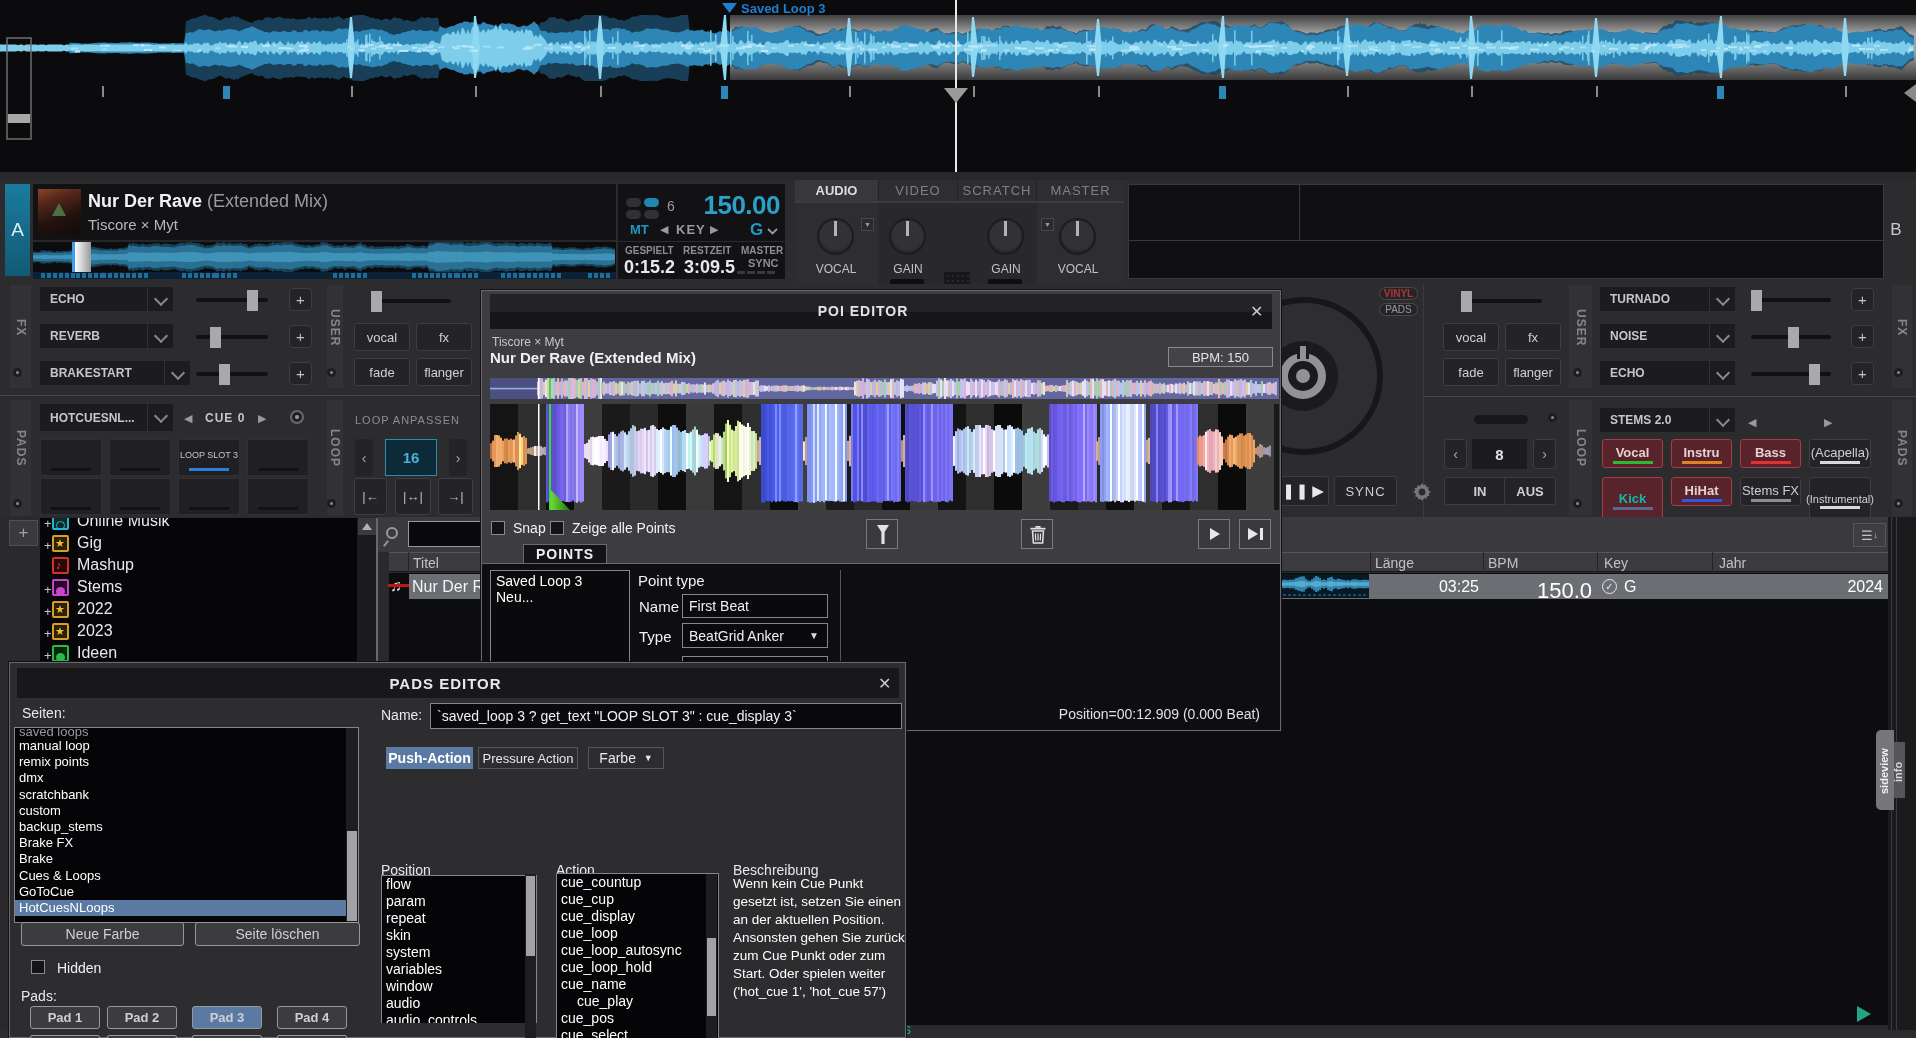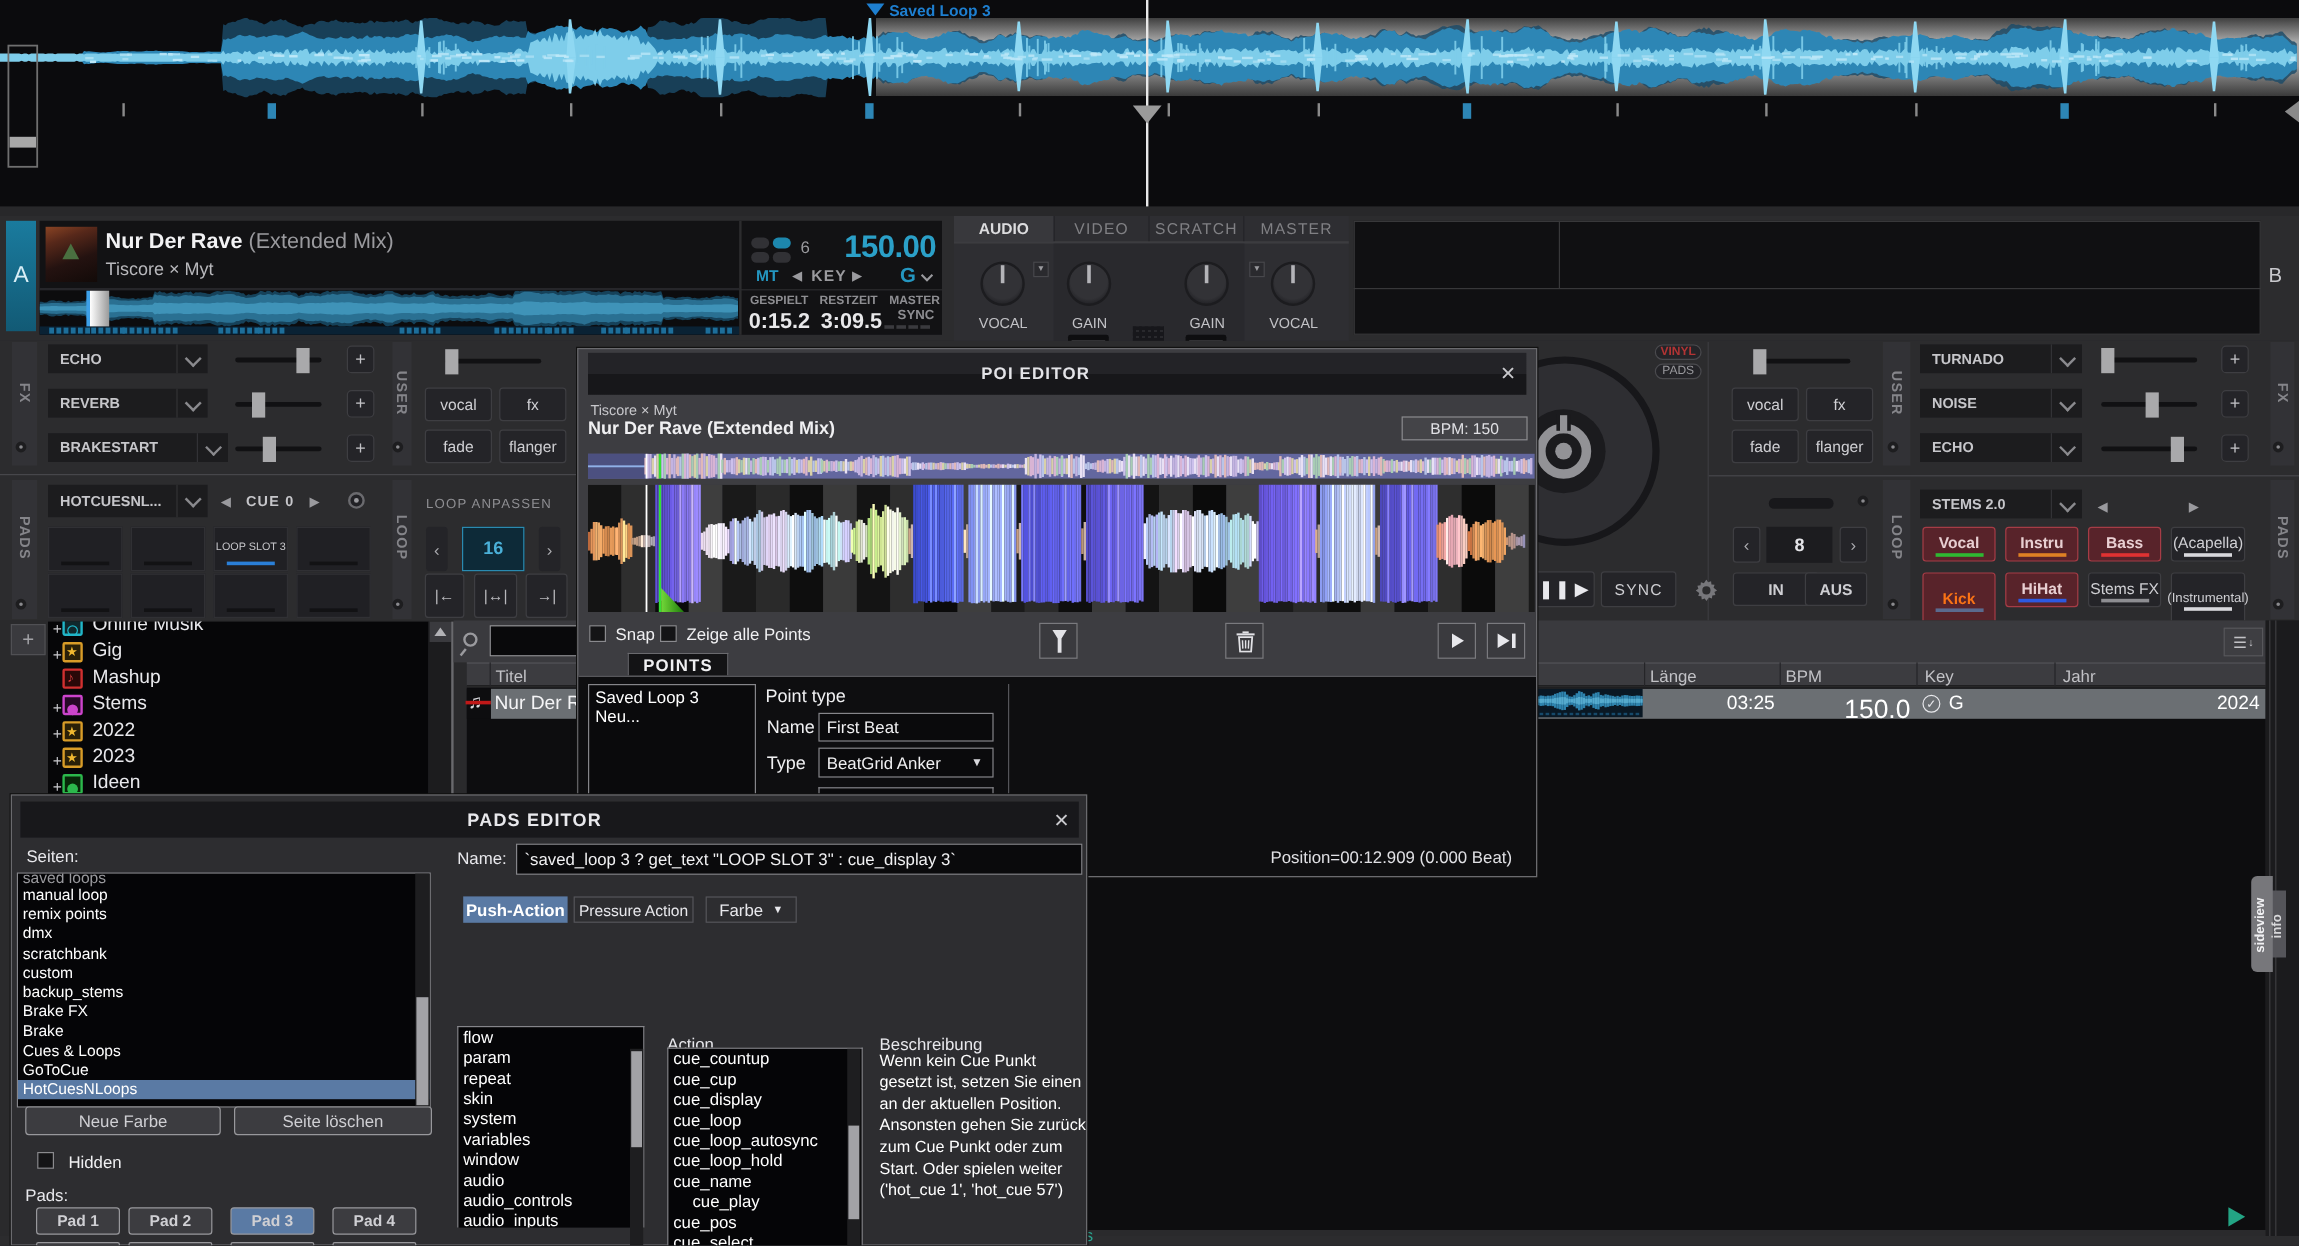--- a/index.html
+++ b/index.html
@@ -724,21 +724,21 @@
       <span style="width:40px;height:3px;background:#df8124;margin-top:1px;"></span>
     </div>
 <div class="btn" style="left:1740px;top:439px;width:61px;height:29px;background:#58232a;border-color:#a63c46;color:#e8cfd2;font-weight:bold;flex-direction:column;">
       <span style="margin-top:2px;">Bass</span>
       <span style="width:40px;height:3px;background:#e03232;margin-top:1px;"></span>
     </div>
 <div class="btn" style="left:1809px;top:439px;width:62px;height:29px;flex-direction:column;">
       <span style="margin-top:2px;">(Acapella)</span>
       <span style="width:40px;height:3px;background:#d8d8dc;margin-top:1px;"></span>
     </div>
-<div class="btn" style="left:1602px;top:477px;width:61px;height:44px;background:#58232a;border-color:#a63c46;color:#f97316;font-weight:bold;flex-direction:column;">
+<div class="btn" style="left:1602px;top:477px;width:61px;height:44px;background:#58232a;border-color:#a63c46;color:#14b8a6;font-weight:bold;flex-direction:column;">
       <span style="margin-top:2px;">Kick</span>
       <span style="width:40px;height:3px;background:#5a6a8e;margin-top:1px;"></span>
     </div>
 <div class="btn" style="left:1671px;top:477px;width:61px;height:29px;background:#58232a;border-color:#a63c46;color:#e8cfd2;font-weight:bold;flex-direction:column;">
       <span style="margin-top:2px;">HiHat</span>
       <span style="width:40px;height:3px;background:#2d5ae0;margin-top:1px;"></span>
     </div>
 <div class="btn" style="left:1740px;top:477px;width:61px;height:29px;flex-direction:column;">
       <span style="margin-top:2px;">Stems FX</span>
       <span style="width:40px;height:3px;background:#8e8e92;margin-top:1px;"></span>
@@ -1872,21 +1872,21 @@
   <div class="btn" style="left:267px;top:372px;width:70px;height:4px;background:#3c3c40;border-color:#98989c;"></div>
 
   <div class="abs" style="left:371px;top:44px;color:#e8e8ec;font-size:14px;">Name:</div>
   <div class="abs" style="left:420px;top:40px;width:472px;height:26px;background:#0a0a0c;border:1px solid #85858a;color:#f0f0f2;font-size:14px;line-height:25px;padding-left:6px;white-space:nowrap;">`saved_loop 3 ? get_text "LOOP SLOT 3" : cue_display 3`</div>
   <div class="abs" style="left:376px;top:84px;width:87px;height:22px;background:#5a7aa4;color:#fff;font-size:14px;font-weight:bold;display:flex;align-items:center;justify-content:center;">Push-Action</div>
   <div class="abs" style="left:468px;top:84px;width:100px;height:22px;background:#2d2d30;border:1px solid #55555a;color:#e8e8ec;font-size:13px;display:flex;align-items:center;justify-content:center;white-space:nowrap;">Pressure Action</div>
   <div class="abs" style="left:578px;top:84px;width:76px;height:22px;background:#2d2d30;border:1px solid #55555a;color:#e8e8ec;font-size:14px;display:flex;align-items:center;justify-content:center;">Farbe&nbsp;&nbsp;<span style="font-size:9px;">▼</span></div>
   <div class="abs" style="left:371px;top:199px;color:#e8e8ec;font-size:14px;">Position</div>
   <div class="abs" style="left:546px;top:199px;color:#e8e8ec;font-size:14px;">Action</div>
   <div class="abs" style="left:723px;top:199px;color:#e8e8ec;font-size:14px;">Beschreibung</div>
-  <div class="lst" style="left:371px;top:192px;width:156px;height:168px;border-bottom:none;font-size:14px;">
+  <div class="lst" style="left:371px;top:212px;width:156px;height:148px;border-bottom:none;font-size:14px;">
     <div style="height:17px;line-height:17px;">flow</div>
         <div style="height:17px;line-height:17px;">param</div>
     <div style="height:17px;line-height:17px;">repeat</div>
         <div style="height:17px;line-height:17px;">skin</div>
     <div style="height:17px;line-height:17px;">system</div>
         <div style="height:17px;line-height:17px;">variables</div>
     <div style="height:17px;line-height:17px;">window</div>
         <div style="height:17px;line-height:17px;">audio</div>
     <div style="height:17px;line-height:17px;">audio_controls</div>
         <div style="height:17px;line-height:17px;">audio_inputs</div>

